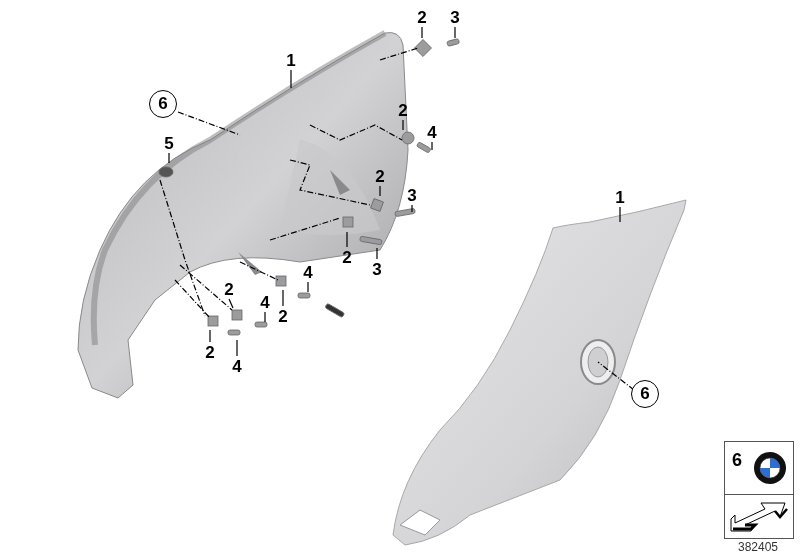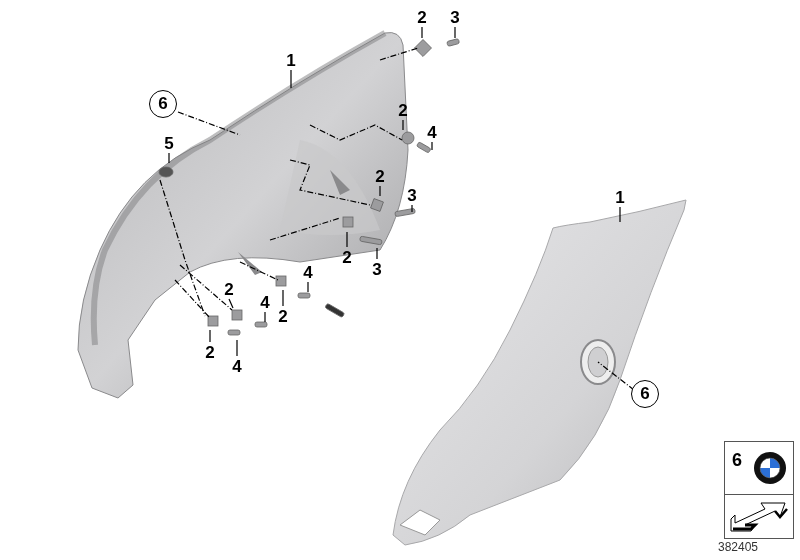--- a/index.html
+++ b/index.html
@@ -3,21 +3,21 @@
 <meta charset="utf-8">
 <style>
   html,body{margin:0;padding:0;background:#fff;}
   body{width:800px;height:560px;position:relative;overflow:hidden;font-family:"Liberation Sans",sans-serif;}
   svg{position:absolute;left:0;top:0;}
   .lbl{position:absolute;font-weight:bold;font-size:17px;color:#000;line-height:1;transform:translate(-50%,-50%);}
   .circ{position:absolute;width:26px;height:26px;border:1.6px solid #000;border-radius:50%;font-weight:bold;font-size:17px;display:flex;align-items:center;justify-content:center;transform:translate(-50%,-50%);background:#fff;}
   .legend{position:absolute;left:724px;top:441px;width:68px;height:96px;border:1px solid #555;background:#fff;}
   .legend .cell1{height:52px;border-bottom:1px solid #555;position:relative;}
   .legend .num{position:absolute;left:7px;top:8px;font-weight:bold;font-size:18px;}
-  .docnum{position:absolute;left:738px;top:547px;transform:translate(-50%,-50%);font-size:12px;color:#333;}
+  .docnum{position:absolute;left:758px;top:547px;transform:translate(-50%,-50%);font-size:12px;color:#333;}
 </style>
 </head>
 <body>
 
 <svg width="800" height="560" viewBox="0 0 800 560">
   <defs>
     <linearGradient id="gL" x1="0" y1="0" x2="1" y2="1">
       <stop offset="0" stop-color="#b8b8ba"></stop>
       <stop offset="0.5" stop-color="#d2d2d4"></stop>
       <stop offset="1" stop-color="#9a9a9c"></stop>

